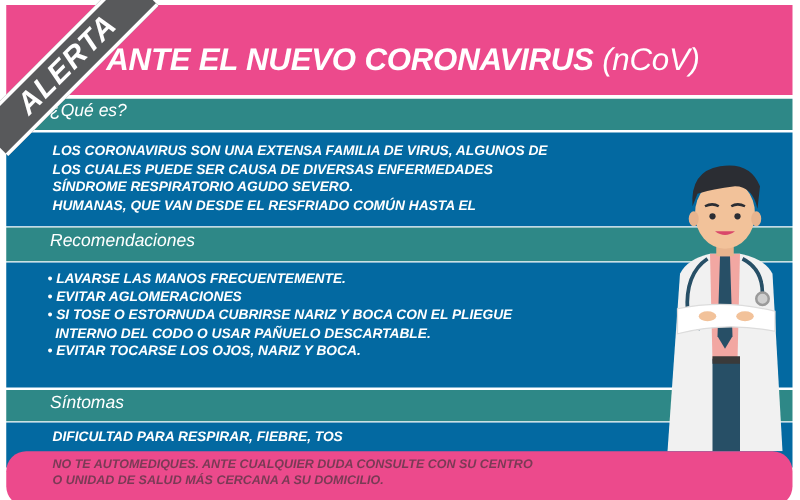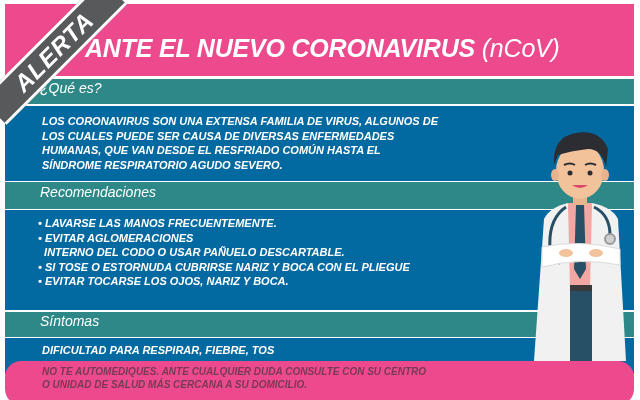--- a/index.html
+++ b/index.html
@@ -34,34 +34,34 @@
     <span>ALERTA</span>
   </div>
 
   <div class="bar" style="top:75px;height:25px;">
     <span class="lbl" style="top:1px;">¿Qué es?</span>
   </div>
   <div class="body" style="top:102px;height:75px;">
     <div class="txt" style="top:8px;">
       <div>LOS CORONAVIRUS SON UNA EXTENSA FAMILIA DE VIRUS, ALGUNOS DE</div>
       <div>LOS CUALES PUEDE SER CAUSA DE DIVERSAS ENFERMEDADES</div>
+      <div>SÍNDROME RESPIRATORIO AGUDO SEVERO.</div>
       <div>HUMANAS, QUE VAN DESDE EL RESFRIADO COMÚN HASTA EL</div>
-      <div>SÍNDROME RESPIRATORIO AGUDO SEVERO.</div>
     </div>
   </div>
 
   <div class="bar" style="top:178px;height:27px;">
     <span class="lbl" style="top:2px;">Recomendaciones</span>
   </div>
   <div class="body" style="top:206px;height:100px;">
     <div class="txt" style="top:6px;left:33px;">
       <div>• LAVARSE LAS MANOS FRECUENTEMENTE.</div>
       <div>• EVITAR AGLOMERACIONES</div>
+      <div>• SI TOSE O ESTORNUDA CUBRIRSE NARIZ Y BOCA CON EL PLIEGUE</div>
       <div style="white-space:pre;">  INTERNO DEL CODO O USAR PAÑUELO DESCARTABLE.</div>
-      <div>• SI TOSE O ESTORNUDA CUBRIRSE NARIZ Y BOCA CON EL PLIEGUE</div>
       <div>• EVITAR TOCARSE LOS OJOS, NARIZ Y BOCA.</div>
     </div>
   </div>
 
   <div class="bar" style="top:308px;height:25px;">
     <span class="lbl" style="top:1px;">Síntomas</span>
   </div>
   <div class="body" style="top:334px;height:36px;">
     <div class="txt" style="top:5px;">
       <div>DIFICULTAD PARA RESPIRAR, FIEBRE, TOS</div>

